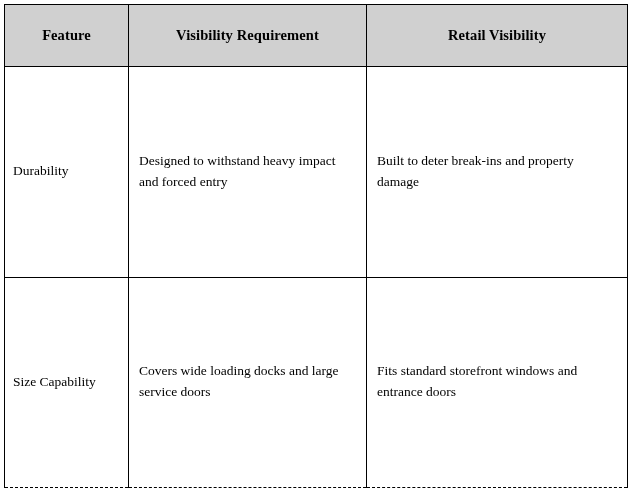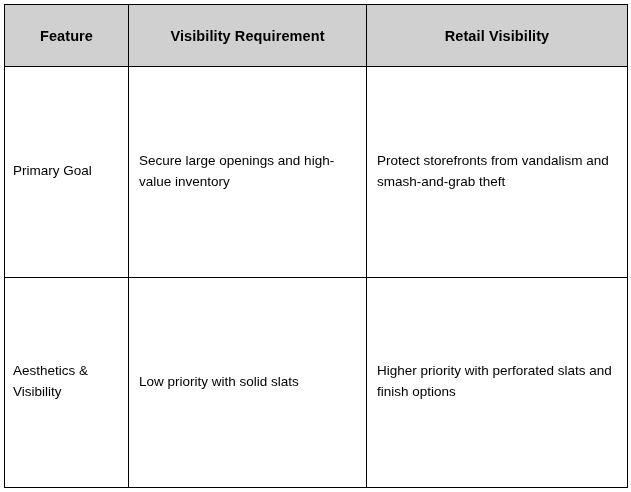--- a/index.html
+++ b/index.html
@@ -24,20 +24,21 @@
     border-collapse: collapse;
     width: 623px;
     height: 484px;
     table-layout: fixed;
   }
   table.comparison th,
   table.comparison td {
     border: 1px solid #000000;
     vertical-align: middle;
     box-sizing: border-box;
+    font-family: Liberation Serif, serif;
   }
   thead th {
     background: #d0d0d0;
     font-size: 14.5px;
     font-weight: bold;
     text-align: center;
     padding: 12px 6px;
     height: 62px;
     letter-spacing: 0.1px;
   }
@@ -71,24 +72,24 @@
     </colgroup>
     <thead>
       <tr>
         <th>Feature</th>
         <th>Visibility Requirement</th>
         <th>Retail Visibility</th>
       </tr>
     </thead>
     <tbody>
       <tr class="dashed-row">
-        <td class="feature-cell">Primary Goal</td>
-        <td>Secure large openings and high-value inventory</td>
-        <td>Protect storefronts from vandalism and smash-and-grab theft</td>
+        <td class="feature-cell">Durability</td>
+        <td>Designed to withstand heavy impact and forced entry</td>
+        <td>Built to deter break-ins and property damage</td>
       </tr>
-      <tr>
-        <td class="feature-cell">Aesthetics &amp; Visibility</td>
-        <td>Low priority with solid slats</td>
-        <td>Higher priority with perforated slats and finish options</td>
+      <tr class="dashed-row">
+        <td class="feature-cell">Size Capability</td>
+        <td>Covers wide loading docks and large service doors</td>
+        <td>Fits standard storefront windows and entrance doors</td>
       </tr>
     </tbody>
   </table>
 </div>
 
 </body></html>

